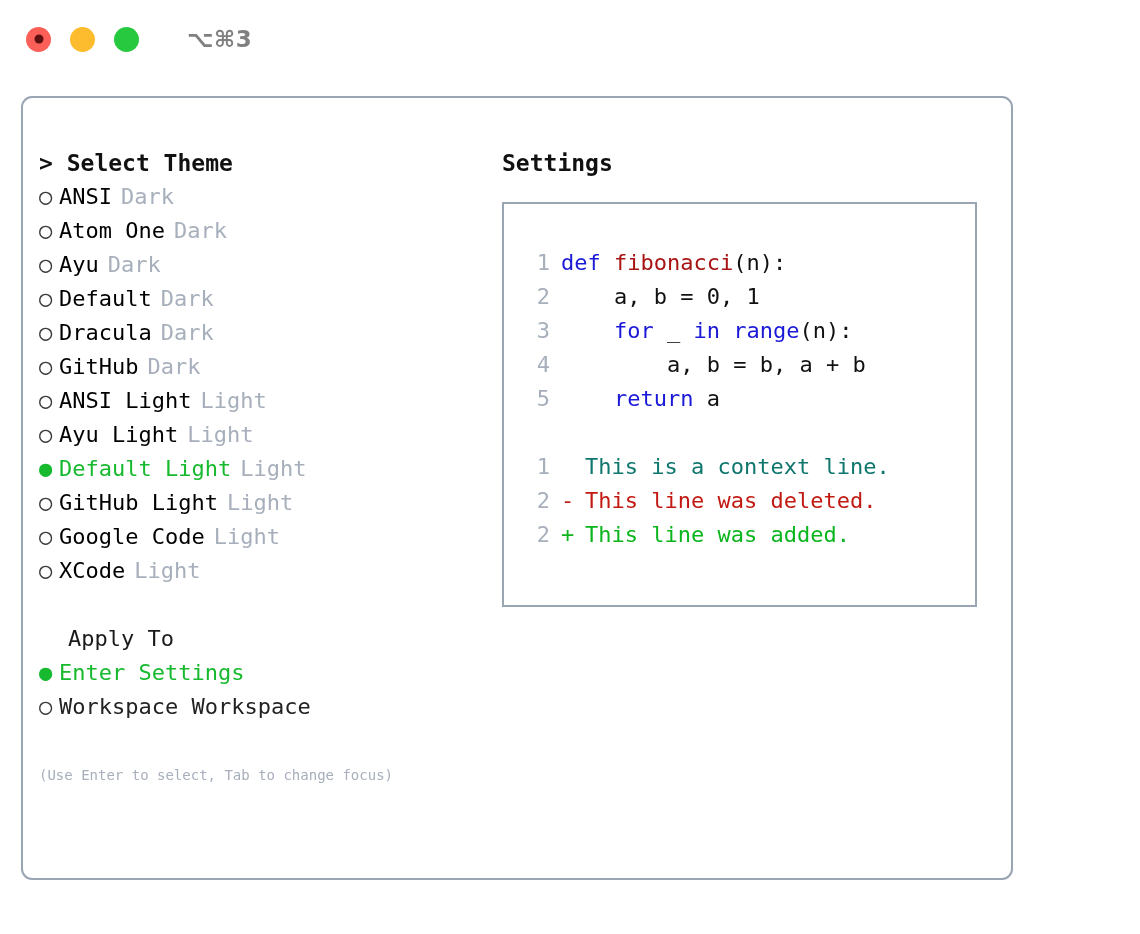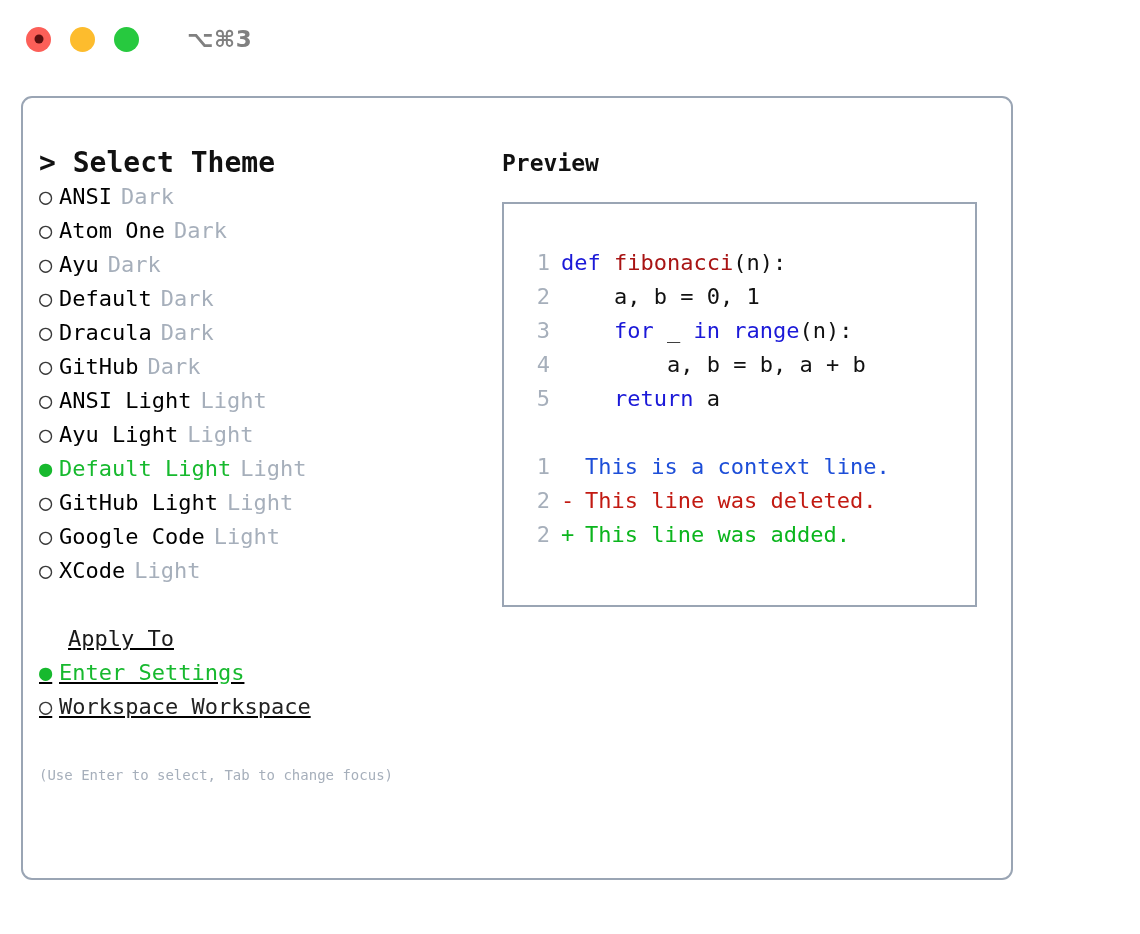--- a/index.html
+++ b/index.html
@@ -77,21 +77,21 @@
   }
 
   
   .left-col {
     position: absolute;
     left: 16px;
     top: 48px;
     width: 440px;
   }
   .section-heading {
-    font-size: 28px;
+    font-size: 23px;
     font-weight: bold;
     color: #111111;
     line-height: 34px;
     white-space: pre;
   }
   .theme-list { margin: 0; padding: 0; }
   .theme-row {
     display: flex;
     align-items: baseline;
     line-height: 34px;
@@ -110,21 +110,21 @@
   .bullet-empty  { color: #3a3a3a; }
   .theme-name {
     color: #000000;
   }
   .theme-row.selected .theme-name { color: #17b92e; }
   .theme-kind {
     color: #a6afbb;
     margin-left: 9px;
   }
 
-  .apply-block { margin-top: 34px; text-decoration: underline; }
+  .apply-block { margin-top: 34px; }
   .apply-heading {
     font-size: 22px;
     color: #1a1a1a;
     line-height: 34px;
     padding-left: 29px;
     white-space: pre;
   }
   .apply-row {
     display: flex;
     align-items: baseline;
@@ -192,21 +192,21 @@
   .tok-plain{ color: #111111; }
 
   .diff-area { margin-top: 34px; }
   .diff-line {
     display: flex;
     align-items: baseline;
     font-size: 22px;
     line-height: 34px;
     white-space: pre;
   }
-  .diff-ctx { color: #1d4ed8; }
+  .diff-ctx { color: #0f766e; }
   .diff-del { color: #c21a12; }
   .diff-add { color: #0bb51d; }
   .diff-sign {
     width: 24px;
     flex: 0 0 24px;
     text-align: left;
   }
 </style>
 </head>
 <body>
@@ -314,21 +314,21 @@
         <div class="apply-row">
           <span class="bullet bullet-empty">○</span>
           <span class="apply-label">Workspace Workspace</span>
         </div>
       </div>
 
       <div class="hint">(Use Enter to select, Tab to change focus)</div>
     </div>
 
     <div class="right-col">
-      <div class="preview-heading">Preview</div>
+      <div class="preview-heading">Settings</div>
 
       <div class="preview-box">
         <div class="code-area">
 
           <div class="code-line">
             <span class="lineno">1</span>
             <span class="tok-kw">def </span><span class="tok-fn">fibonacci</span><span class="tok-plain">(n):</span>
           </div>
 
           <div class="code-line">

